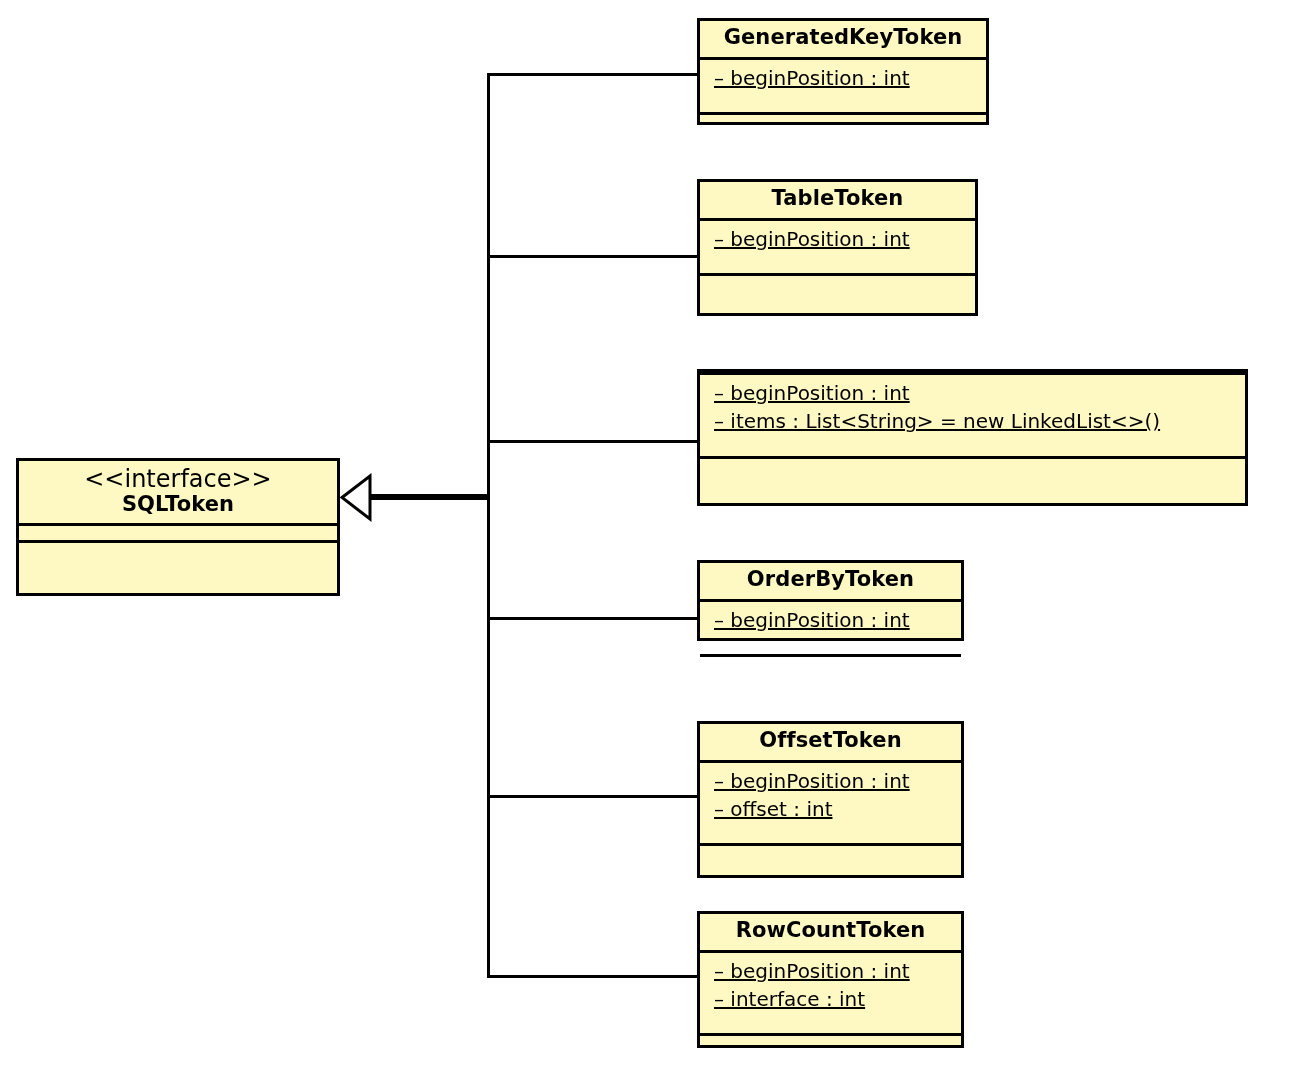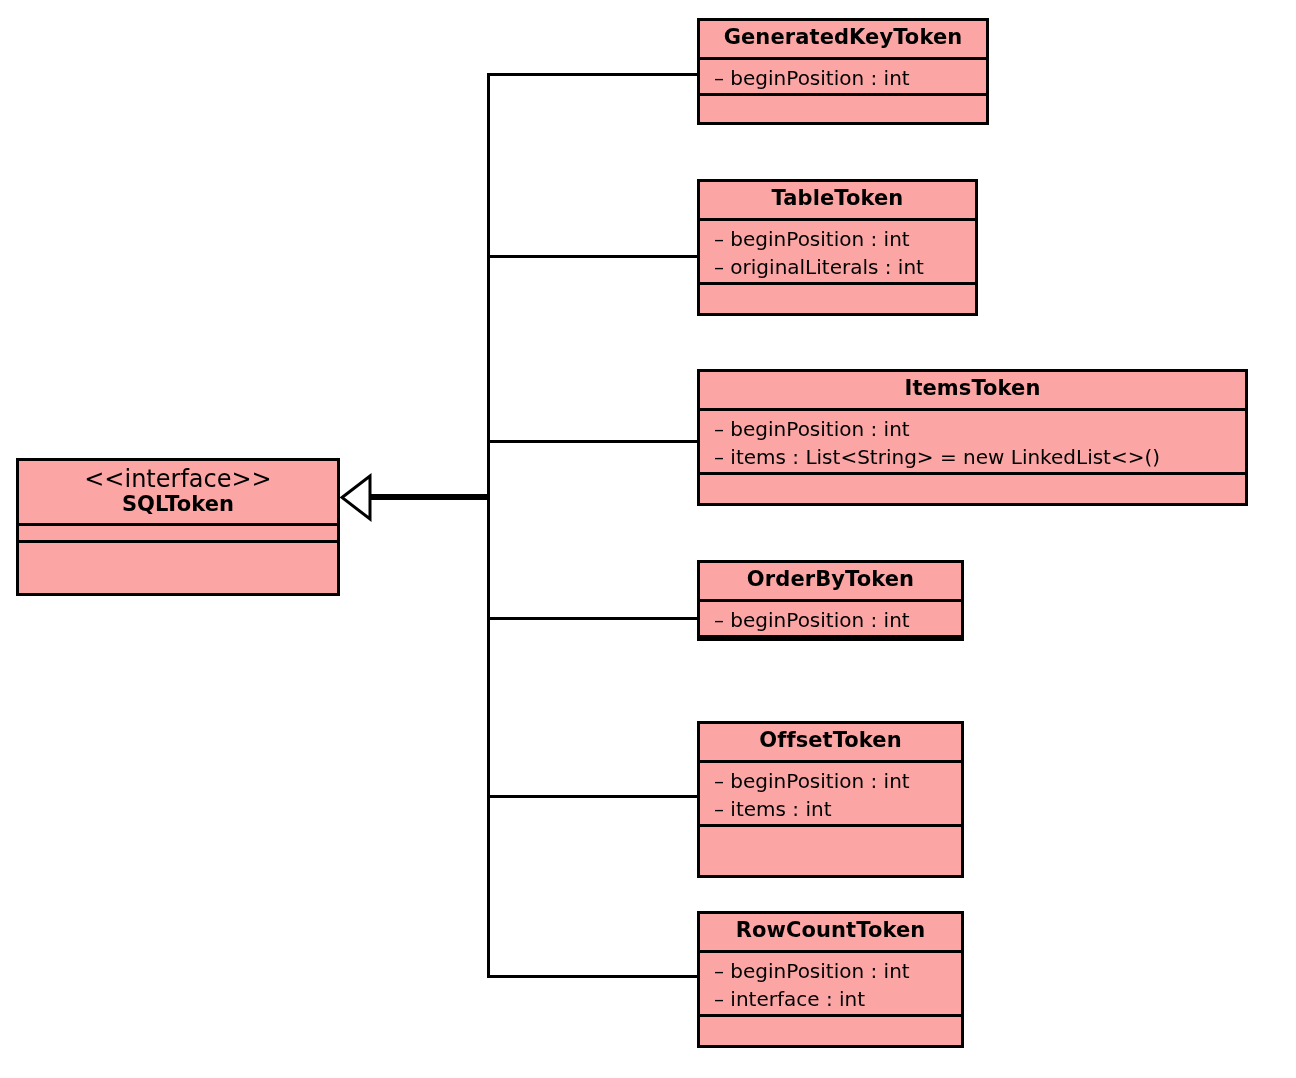--- a/index.html
+++ b/index.html
@@ -16,21 +16,21 @@
     width: 1296px;
     height: 1078px;
     background: #ffffff;
     overflow: hidden;
   }
 
   
   .uml-box {
     position: absolute;
     box-sizing: border-box;
-    background: #fca5a5;
+    background: #fef9c3;
     border: 3px solid #000000;
     display: flex;
     flex-direction: column;
   }
   .uml-header {
     box-sizing: border-box;
     padding: 5px 10px 7px 10px;
     text-align: center;
     line-height: 1.12;
   }
@@ -46,26 +46,27 @@
     font-size: 24px;
     color: #000000;
     white-space: nowrap;
   }
   .uml-sep {
     height: 0;
     border-top: 3px solid #000000;
   }
   .uml-compartment {
     box-sizing: border-box;
-    padding: 4px 10px 1px 14px;
+    padding: 4px 10px 20px 14px;
     font-size: 20px;
     color: #000000;
     line-height: 1.42;
     text-align: left;
     white-space: nowrap;
+    text-decoration: underline;
   }
   .uml-compartment.empty {
     min-height: 14px;
     padding-top: 3px;
     padding-bottom: 3px;
   }
   .uml-compartment.italic {
     font-style: italic;
   }
   .uml-member {
@@ -142,30 +143,26 @@
     <div class="uml-compartment empty"></div>
   </div>
 
   <div class="uml-box" style="left:697px; top:179px; width:281px; height:137px;">
     <div class="uml-header">
       <div class="uml-name">TableToken</div>
     </div>
     <div class="uml-sep"></div>
     <div class="uml-compartment">
       <div class="uml-member">– beginPosition : int</div>
-      <div class="uml-member">– originalLiterals : int</div>
     </div>
     <div class="uml-sep"></div>
     <div class="uml-compartment empty"></div>
   </div>
 
   <div class="uml-box" style="left:697px; top:369px; width:551px; height:137px;">
-    <div class="uml-header">
-      <div class="uml-name">ItemsToken</div>
-    </div>
     <div class="uml-sep"></div>
     <div class="uml-compartment">
       <div class="uml-member">– beginPosition : int</div>
       <div class="uml-member">– items : List&lt;String&gt; = new LinkedList&lt;&gt;()</div>
     </div>
     <div class="uml-sep"></div>
     <div class="uml-compartment empty"></div>
   </div>
 
   <div class="uml-box" style="left:697px; top:560px; width:267px; height:81px;">
@@ -180,21 +177,21 @@
     <div class="uml-compartment empty"></div>
   </div>
 
   <div class="uml-box" style="left:697px; top:721px; width:267px; height:157px;">
     <div class="uml-header">
       <div class="uml-name">OffsetToken</div>
     </div>
     <div class="uml-sep"></div>
     <div class="uml-compartment">
       <div class="uml-member">– beginPosition : int</div>
-      <div class="uml-member">– items : int</div>
+      <div class="uml-member">– offset : int</div>
     </div>
     <div class="uml-sep"></div>
     <div class="uml-compartment empty"></div>
   </div>
 
   <div class="uml-box" style="left:697px; top:911px; width:267px; height:137px;">
     <div class="uml-header">
       <div class="uml-name">RowCountToken</div>
     </div>
     <div class="uml-sep"></div>

